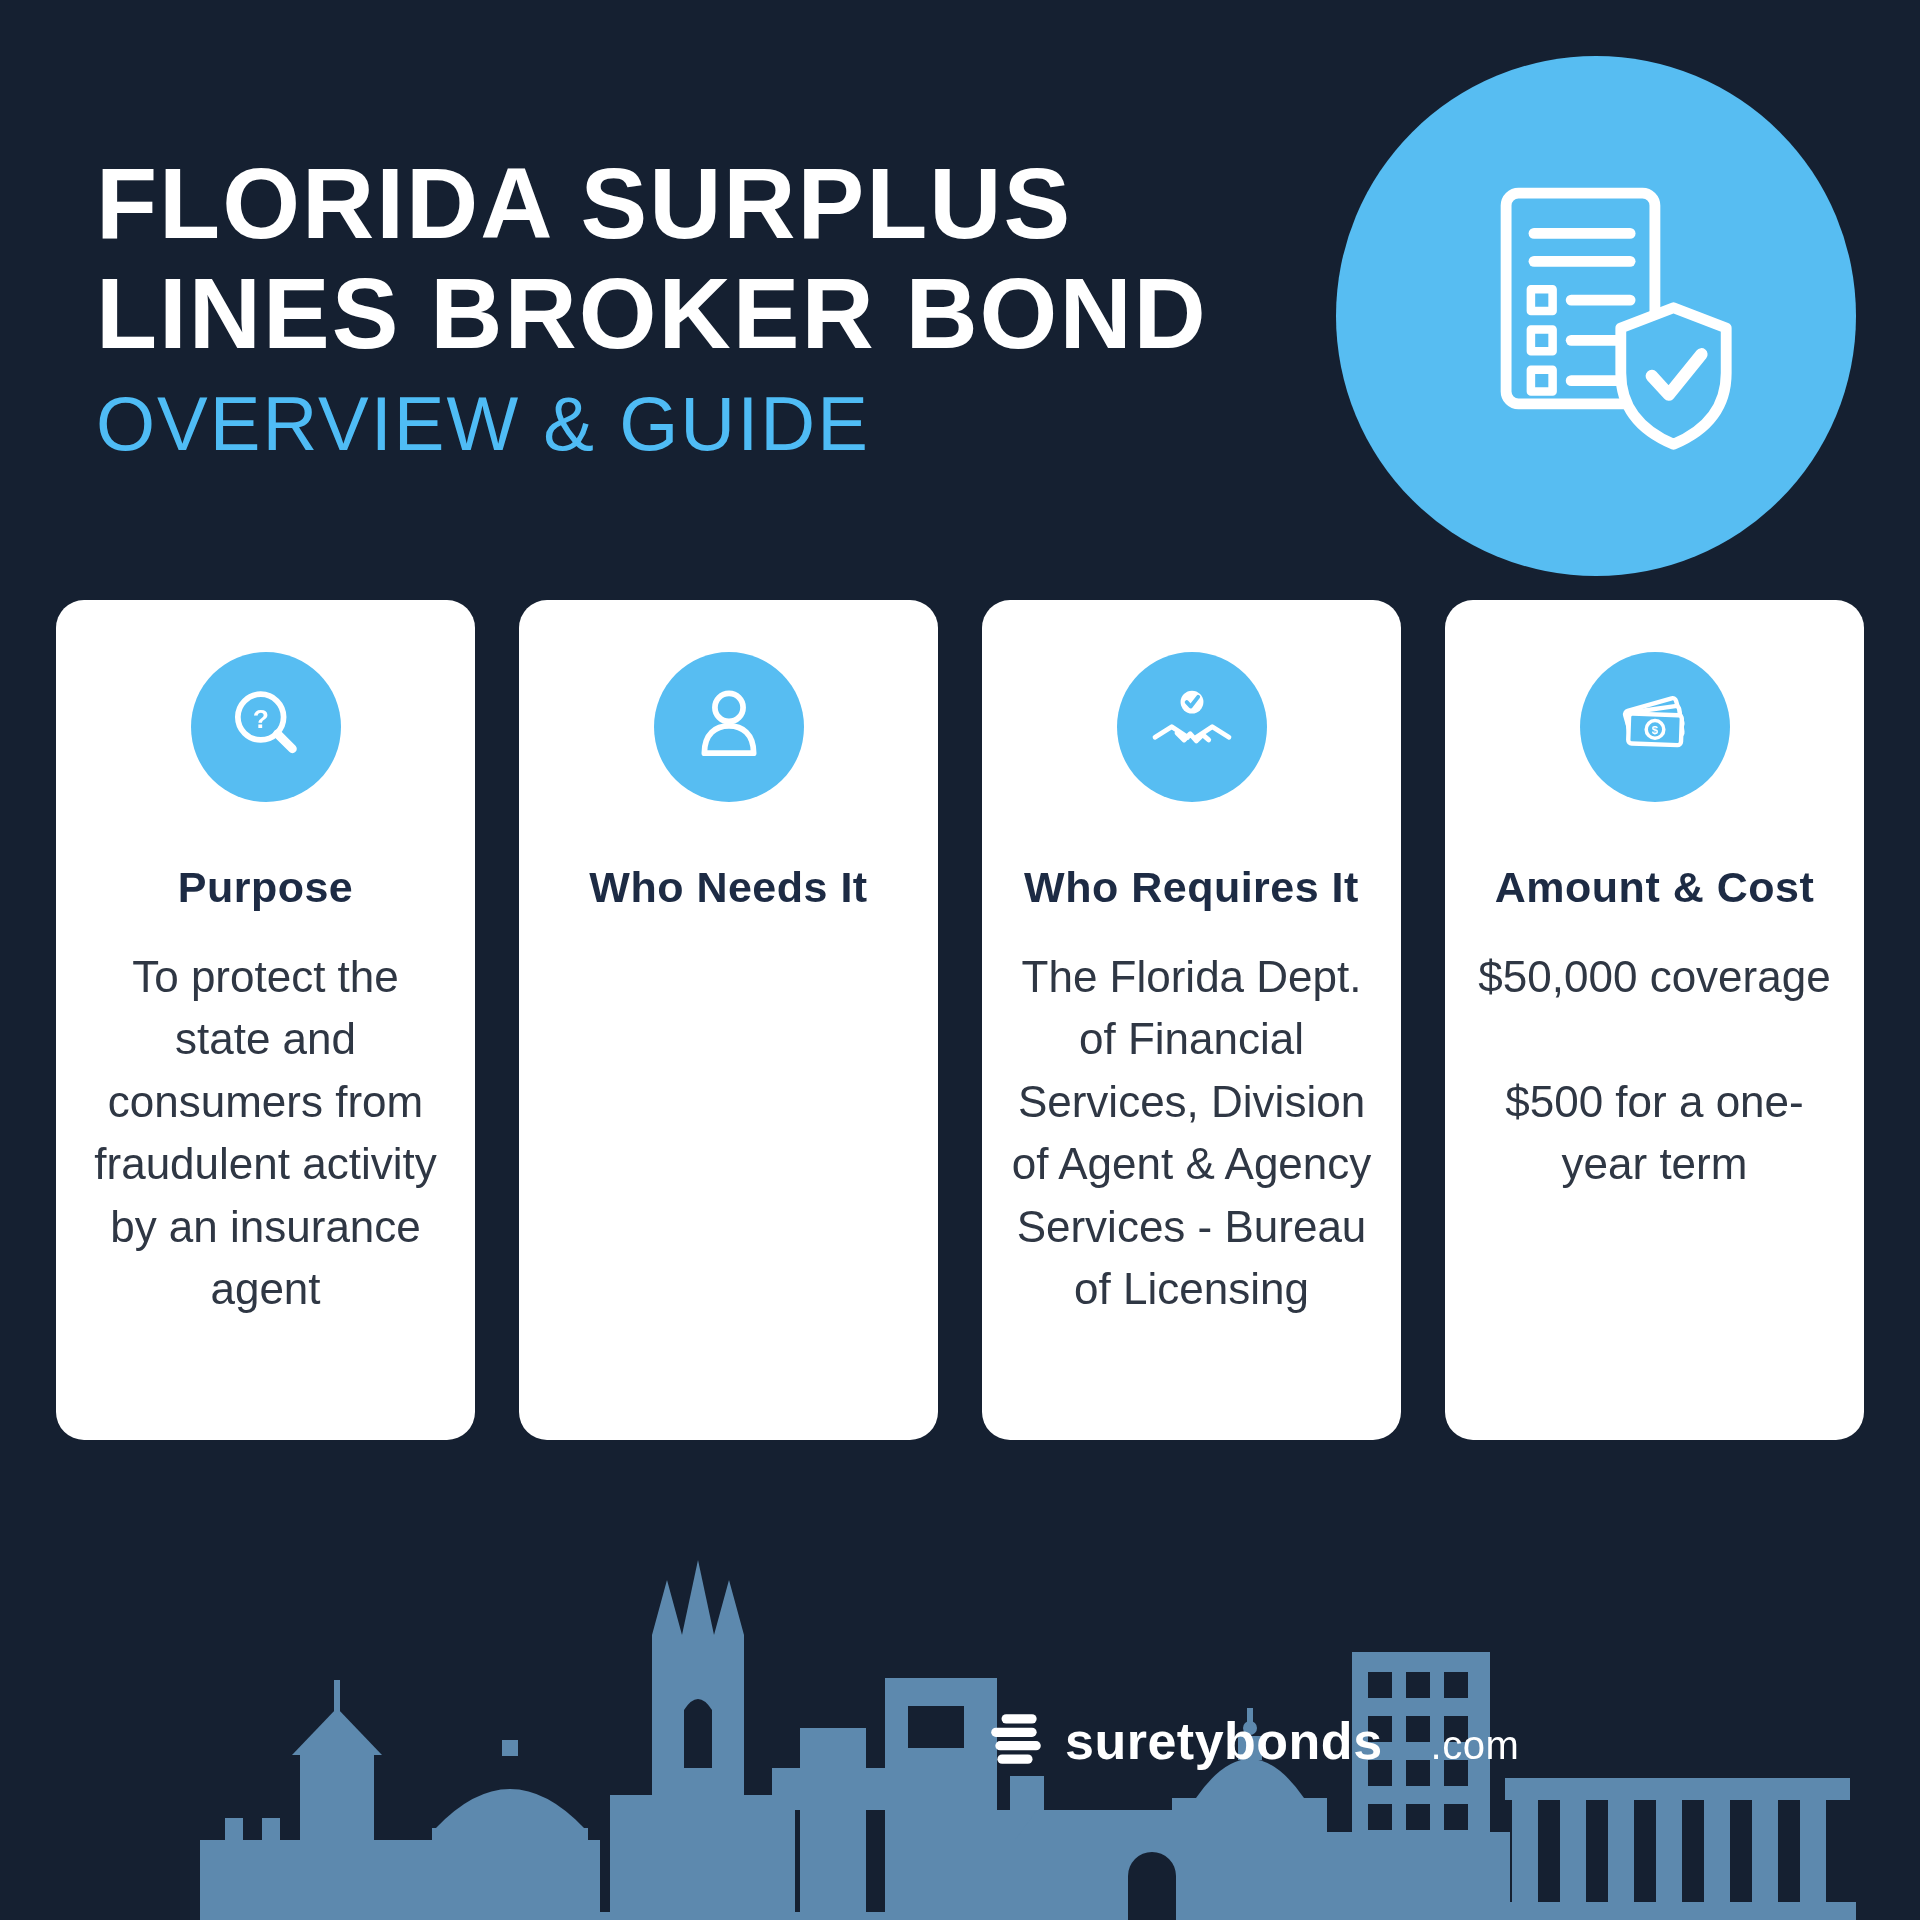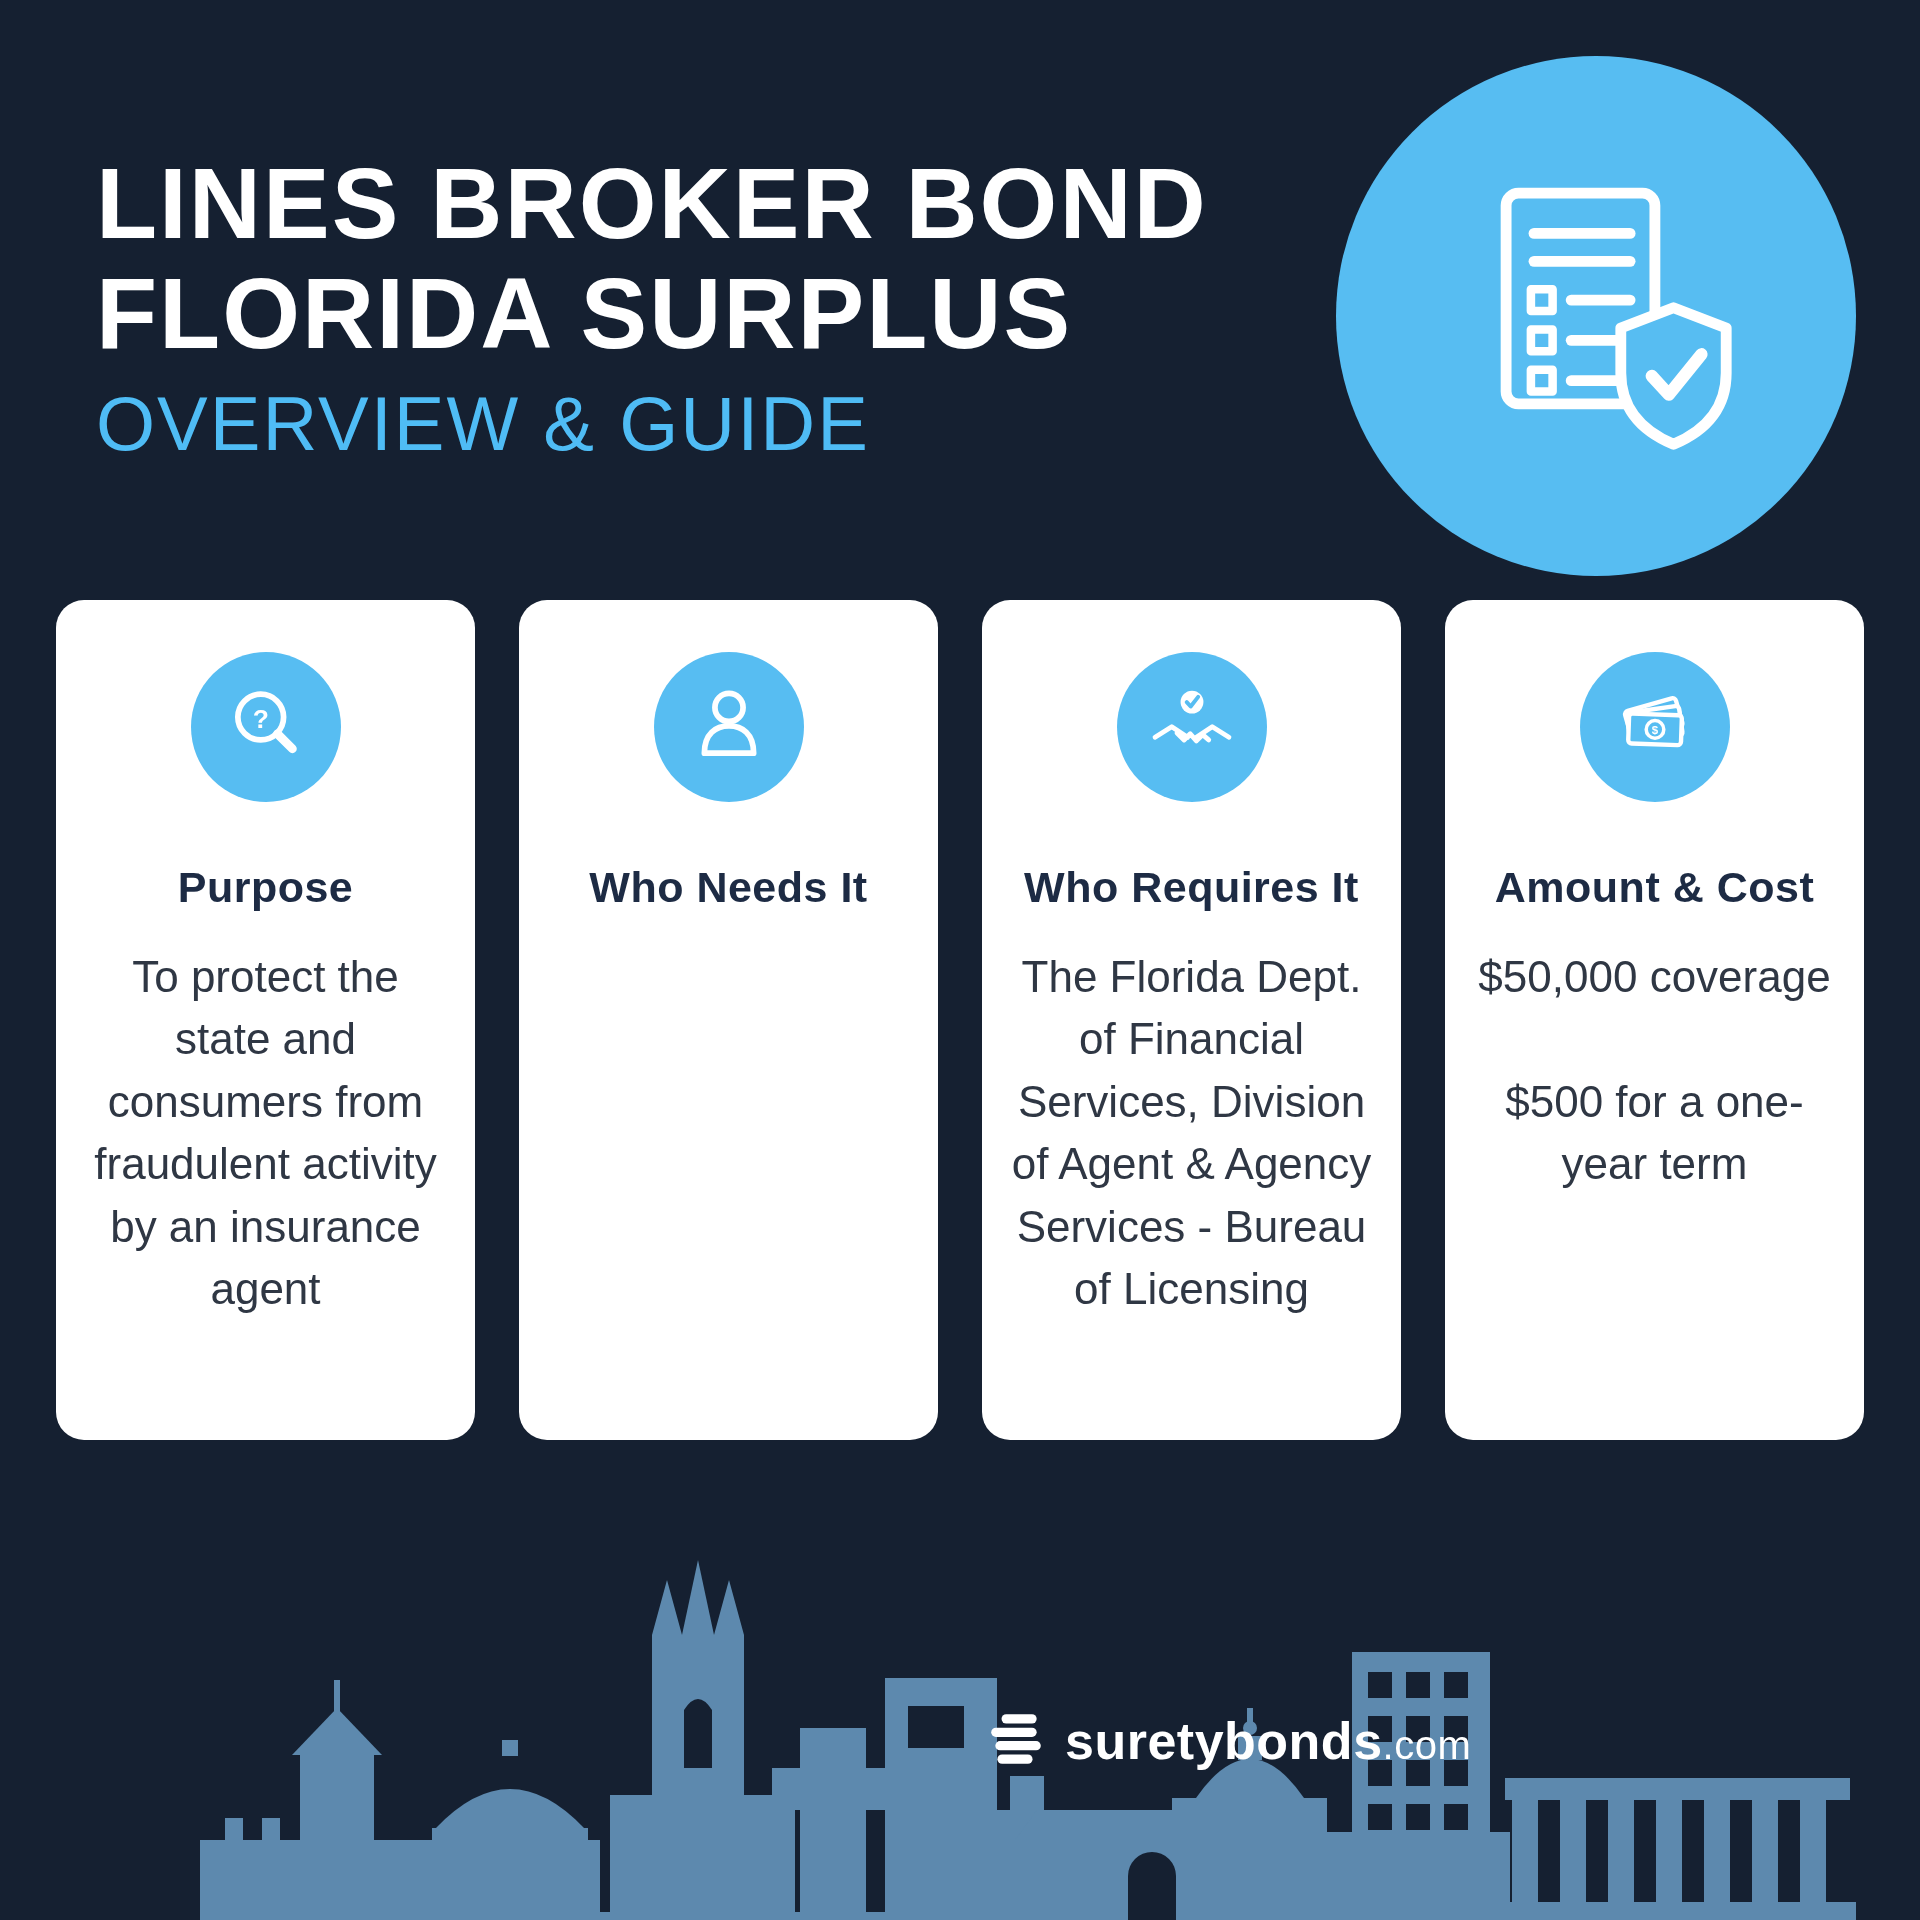--- a/index.html
+++ b/index.html
@@ -95,33 +95,34 @@
     align-items: center;
     gap: 18px;
   }
   .brand-text {
     color: #ffffff;
     font-size: 52px;
     font-weight: 700;
     letter-spacing: 0.5px;
     display: flex;
     align-items: baseline;
+    gap: 48px;
   }
   .brand-suffix {
     font-weight: 400;
     font-size: 40px;
     color: #ffffff;
   }
 </style>
 </head>
 <body>
 
 <div class="header">
+  <div class="title-line">FLORIDA SURPLUS</div>
   <div class="title-line">LINES BROKER BOND</div>
-  <div class="title-line">FLORIDA SURPLUS</div>
   <div class="subtitle">OVERVIEW &amp; GUIDE</div>
 </div>
 
 <div class="hero-badge">
   <span>
     <svg width="310" height="310" viewBox="0 0 200 200">
       <g stroke="#ffffff" stroke-width="7" fill="none" stroke-linecap="round" stroke-linejoin="round">
         <rect x="42" y="22" width="96" height="136" rx="8"></rect>
         <line x1="60" y1="48" x2="122" y2="48"></line>
         <line x1="60" y1="66" x2="122" y2="66"></line>

